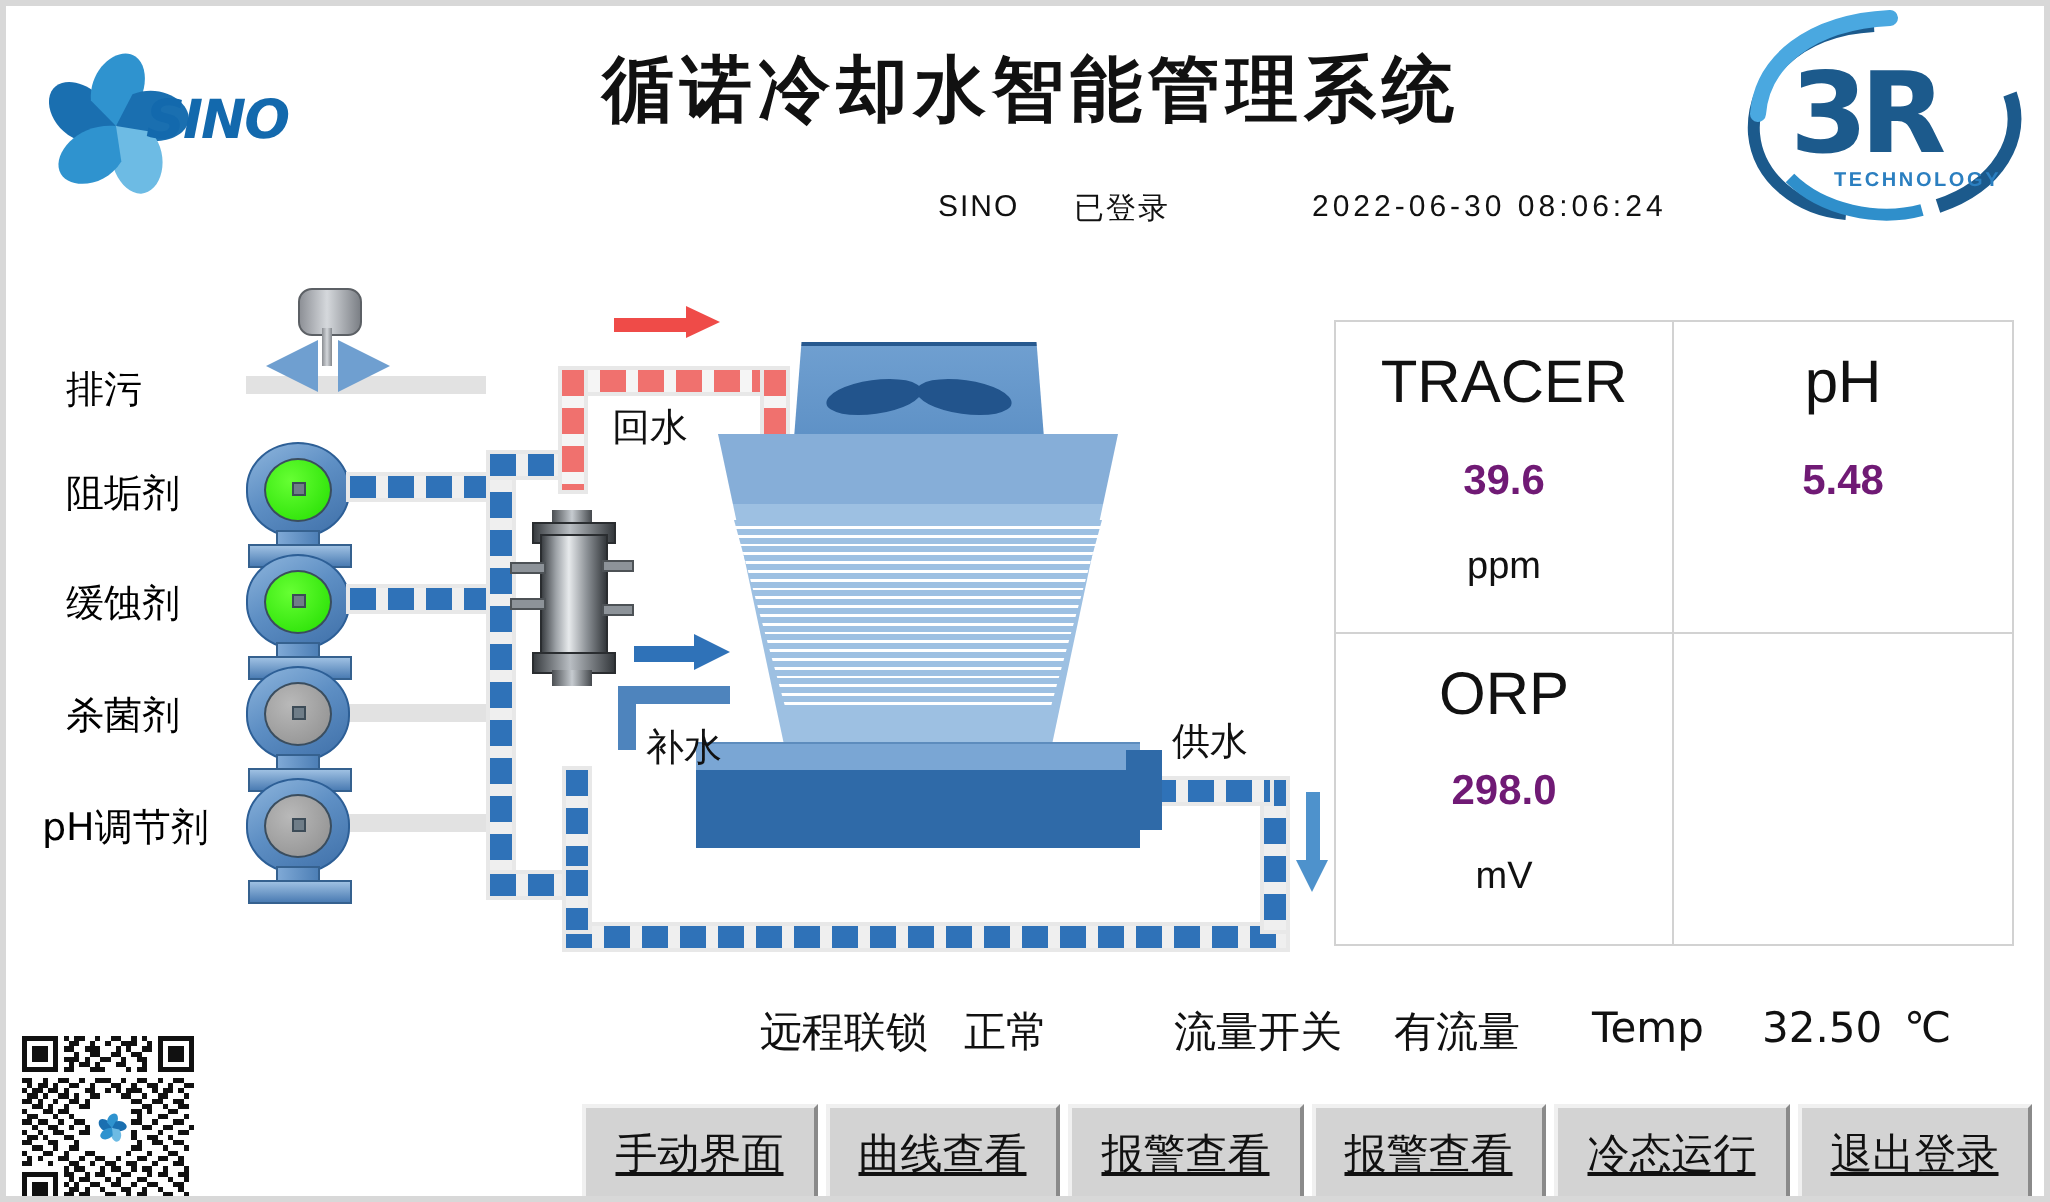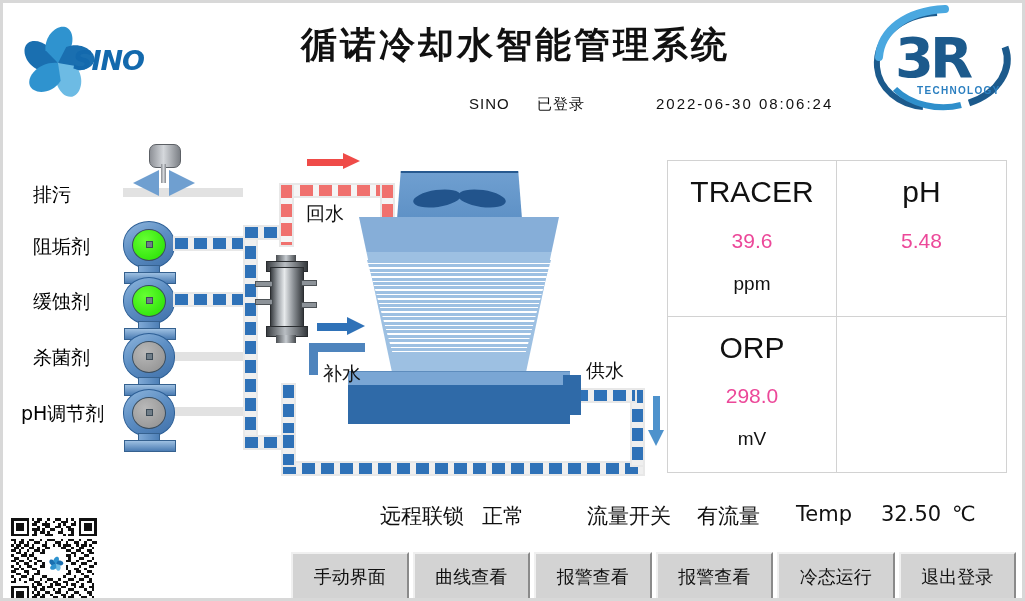--- a/index.html
+++ b/index.html
@@ -148,37 +148,38 @@
     background:#fff;
   }
   .cell{
     border-right:1px solid #d2d2d2;border-bottom:1px solid #d2d2d2;
     display:flex;flex-direction:column;align-items:center;justify-content:flex-start;
     padding-top:14px;box-sizing:border-box;
   }
   .cell:nth-child(2n){border-right:none;}
   .cell:nth-child(n+3){border-bottom:none;}
   .cell .nm{font-size:30px;color:#111;line-height:1.15;}
-  .cell .vl{font-size:21px;color:#ec4899;margin-top:19px;}
+  .cell .vl{font-size:21px;color:#701a75;margin-top:19px;font-weight:bold;}
   .cell .un{font-size:19px;color:#111;margin-top:20px;}
 
   
   .statusbar{position:absolute;left:0;top:496px;width:1025px;height:36px;}
   .st{position:absolute;font-size:21px;color:#111;white-space:nowrap;
     font-family:"DejaVu Sans","Liberation Sans",sans-serif;}
 
   
   .btnbar{position:absolute;left:288px;top:549px;width:725px;height:49px;display:flex;gap:4px;}
   .btn{
     flex:1;background:#d3d3d3;
     border-top:2px solid #f0f0f0;border-left:2px solid #f0f0f0;
     border-right:2px solid #8a8a8a;border-bottom:2px solid #8a8a8a;
     display:flex;align-items:center;justify-content:center;
-    font-size:18px;color:#111;cursor:pointer;box-sizing:border-box;
+    font-size:21px;color:#111;cursor:pointer;box-sizing:border-box;
     font-family:"DejaVu Sans","Liberation Sans",sans-serif;
+    text-decoration:underline;
   }
 
   
   .qr{position:absolute;left:5px;top:515px;width:92px;height:86px;}
   .qrlogo{position:absolute;left:38px;top:36px;width:19px;height:19px;background:#fff;
     display:flex;align-items:center;justify-content:center;}
 </style>
 </head>
 <body>
 

